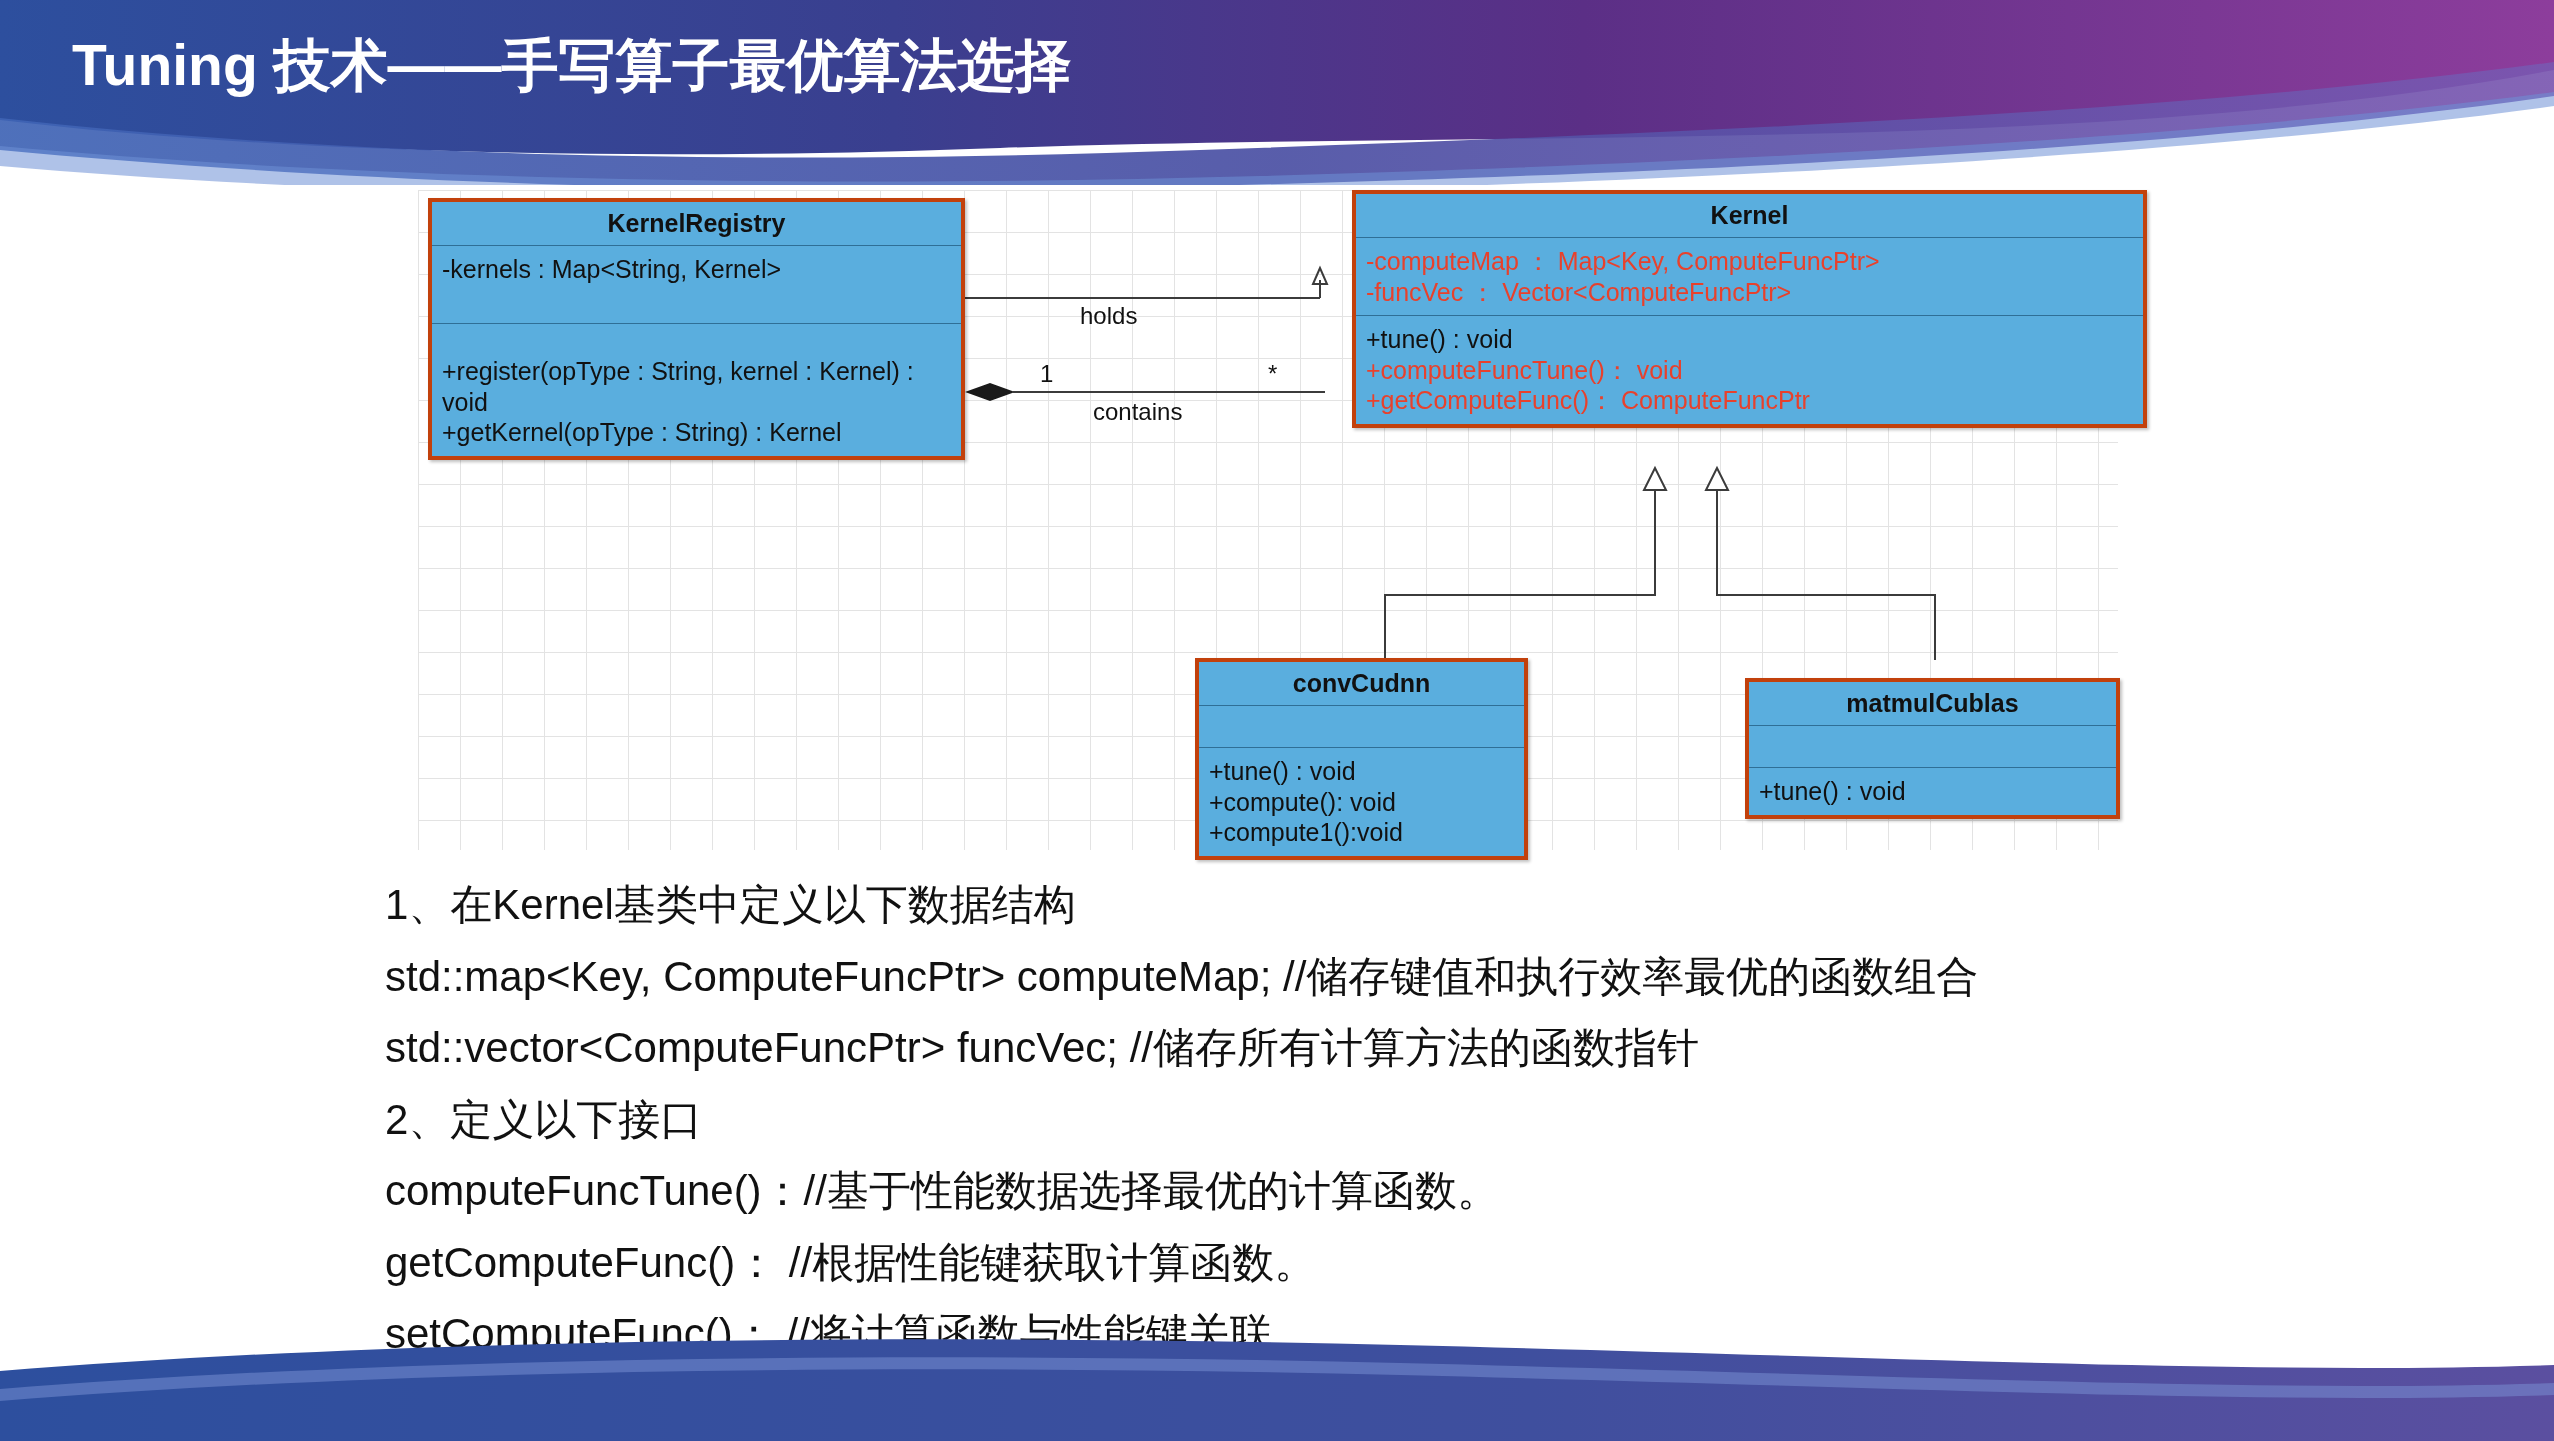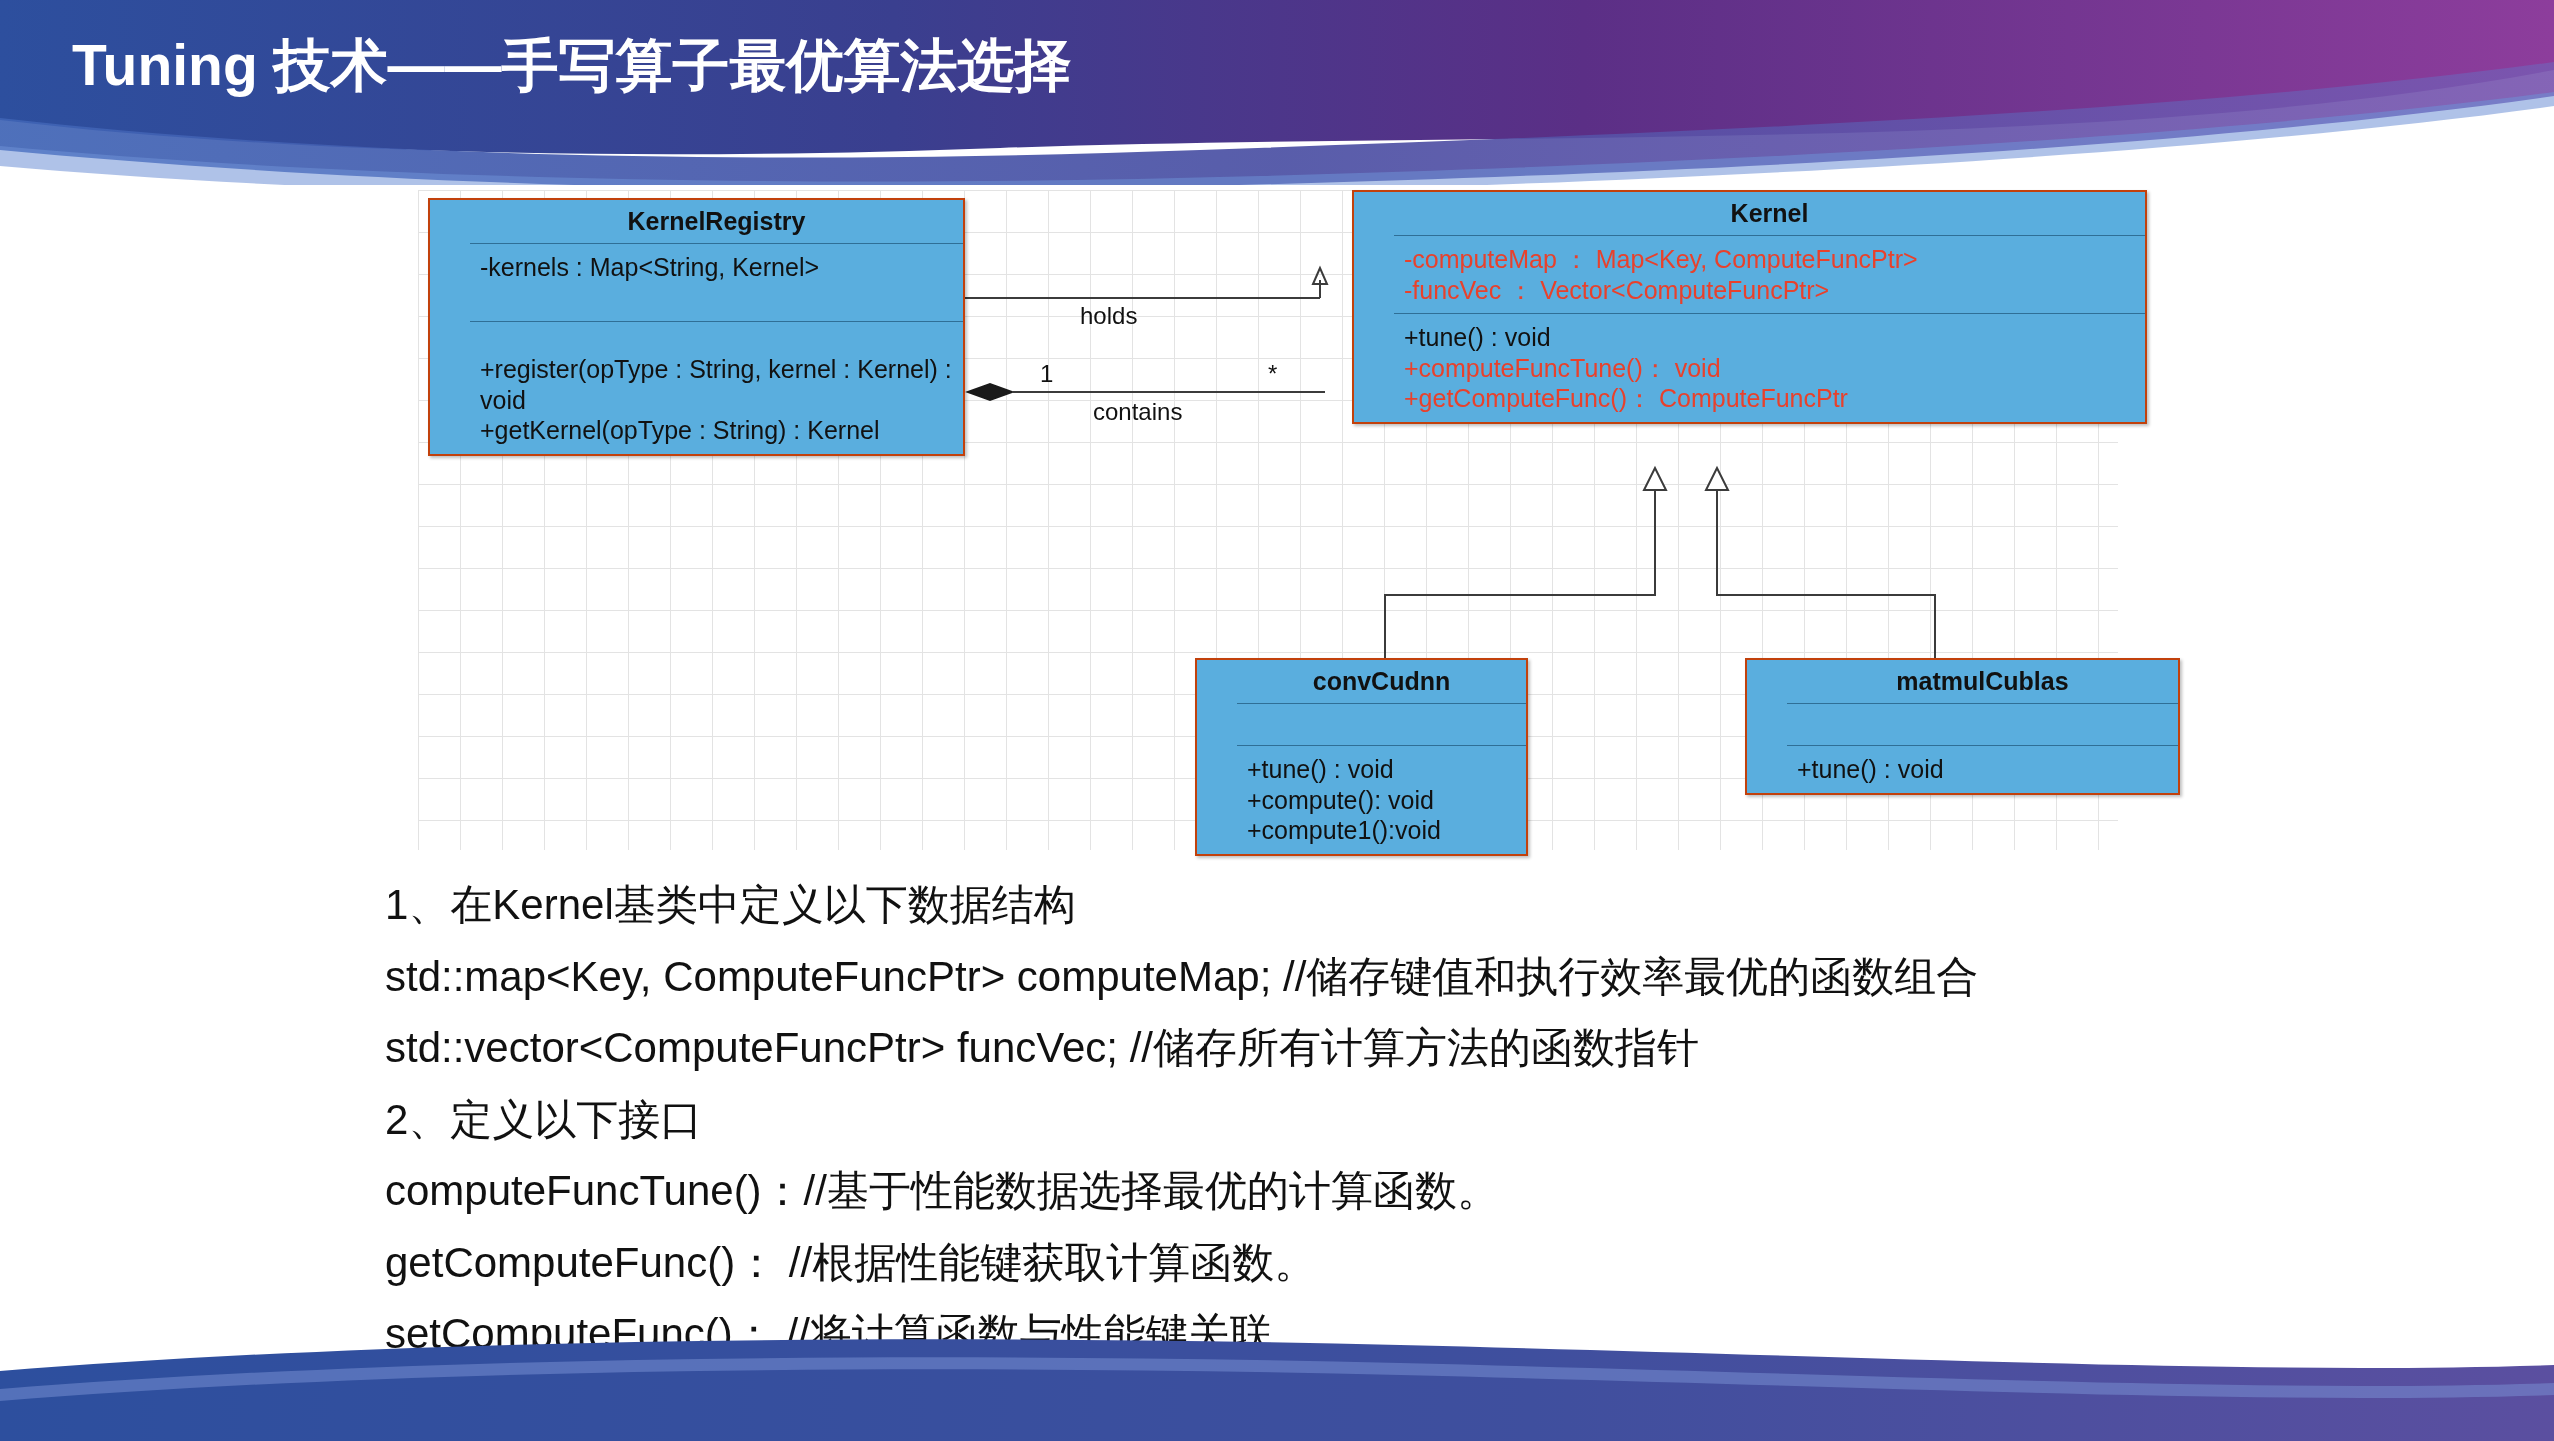--- a/index.html
+++ b/index.html
@@ -62,24 +62,23 @@
     height: 660px;
     background-image:
       linear-gradient(to right, #e3e3e3 1px, transparent 1px),
       linear-gradient(to bottom, #e3e3e3 1px, transparent 1px);
     background-size: 42px 42px;
   }
 
   .uml {
     position: absolute;
     background: #5aaede;
-    border: 2px solid #c2410c;
+    border: 4px solid #c2410c;
     box-sizing: border-box;
     box-shadow: 2px 2px 3px rgba(0,0,0,0.25);
-    padding-left: 40px;
   }
   .uml .uml-title {
     text-align: center;
     font-weight: bold;
     font-size: 25px;
     color: #111111;
     padding: 7px 4px 7px 4px;
     border-bottom: 1px solid #2f6f96;
     box-sizing: border-box;
   }
@@ -201,21 +200,21 @@
   <div class="uml" style="left:1195px; top:478px; width:333px;">
     <div class="uml-title">convCudnn</div>
     <div class="uml-sec empty-sec"></div>
     <div class="uml-sec">
       <div class="row">+tune() : void</div>
       <div class="row">+compute(): void</div>
       <div class="row">+compute1():void</div>
     </div>
   </div>
 
-  <div class="uml" style="left:1745px; top:478px; width:435px;">
+  <div class="uml" style="left:1745px; top:498px; width:375px;">
     <div class="uml-title">matmulCublas</div>
     <div class="uml-sec empty-sec"></div>
     <div class="uml-sec">
       <div class="row">+tune() : void</div>
     </div>
   </div>
 
 </div>
 
 <div class="body-text">

